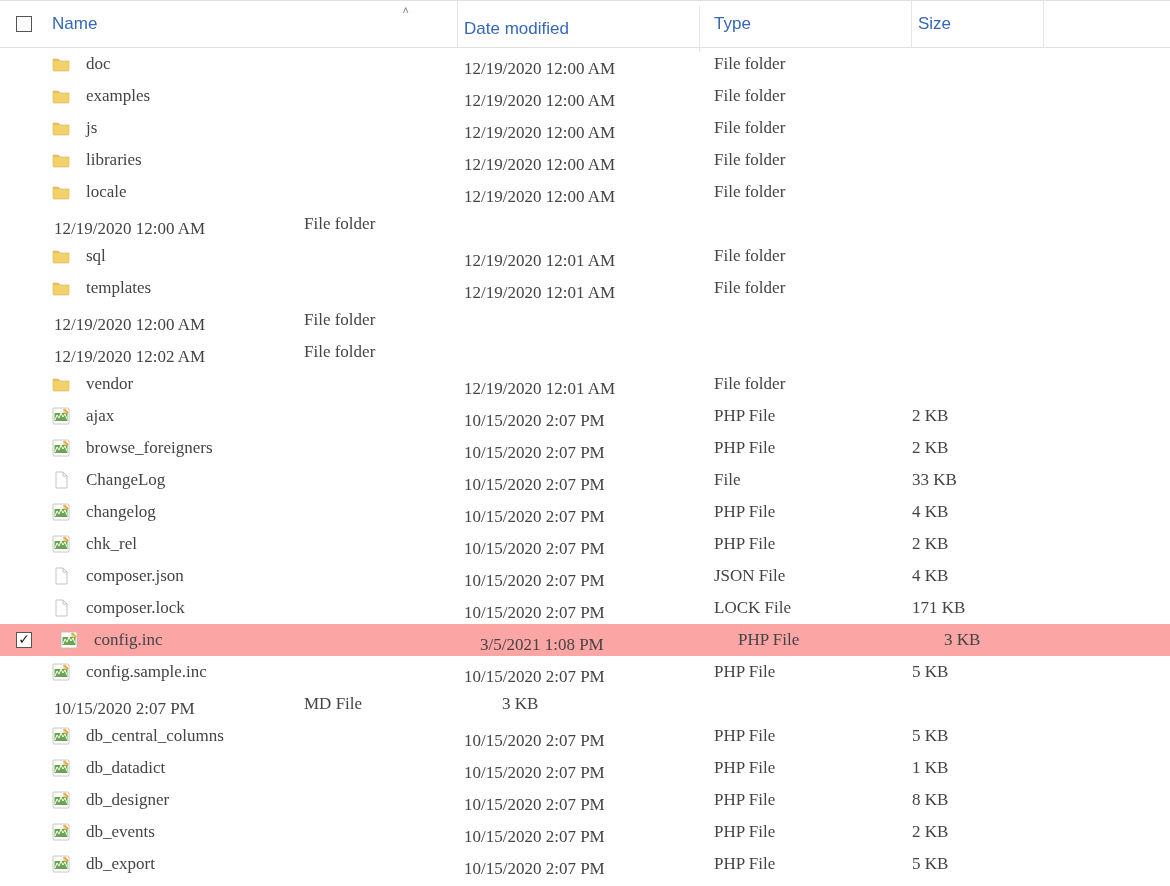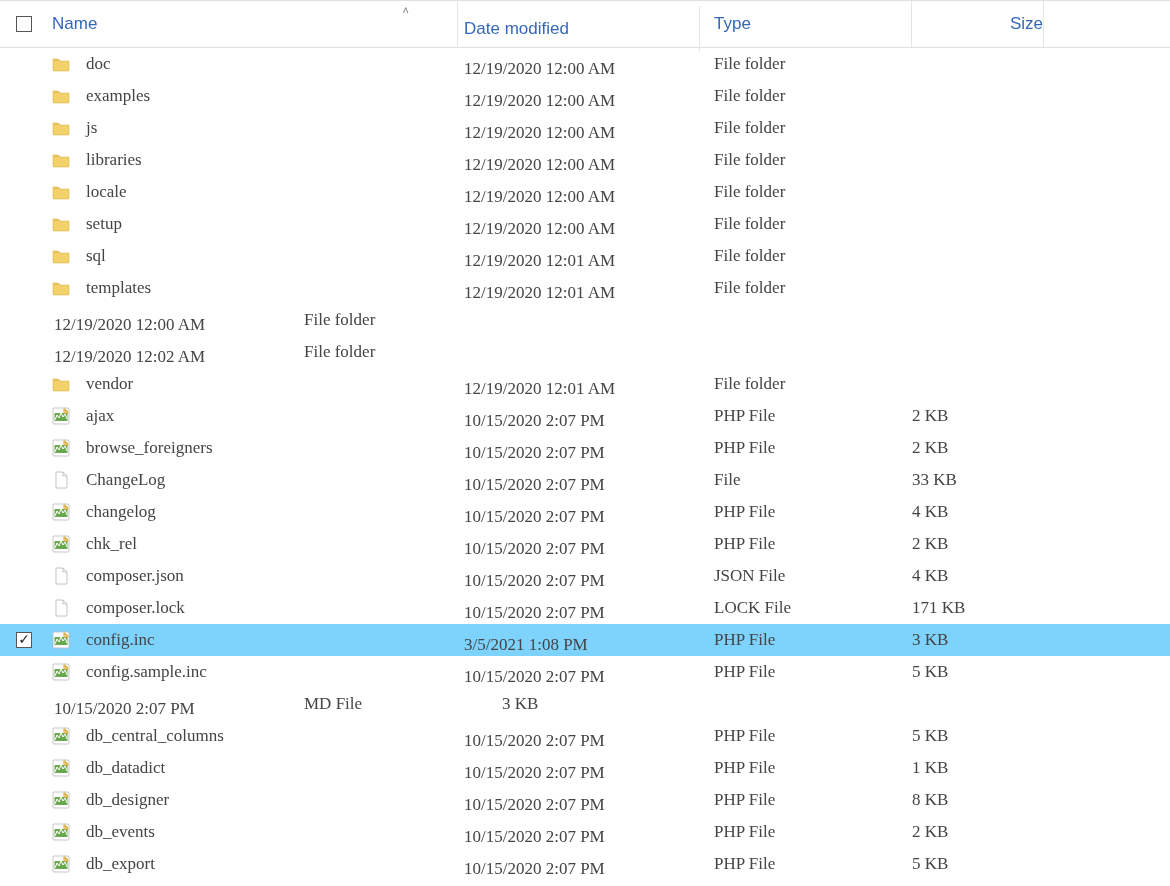--- a/index.html
+++ b/index.html
@@ -19,41 +19,41 @@
     height: 48px;
     border-top: 1px solid #e0e0e0;
     border-bottom: 1px solid #e0e0e0;
     color: #3468b8;
     user-select: none;
   }
   .col-check { width: 48px; display:flex; align-items:center; justify-content:center; }
   .col-name  { flex: 0 0 410px; padding-left: 4px; display:flex; align-items:center; gap:6px;}
   .col-date  { flex: 0 0 242px; padding-left: 6px; margin-top: 10px; }
   .col-type  { flex: 0 0 204px; padding-left: 6px; margin-left: 8px; }
-  .col-size  { flex: 0 0 132px; padding-left: 6px; text-align:left;justify-content:flex-end; }
+  .col-size  { flex: 0 0 132px; padding-left: 6px; text-align:left; }
   .header .col { border-right: 1px solid #e5e5e5; height: 100%; display:flex; align-items:center; }
   .header .col-size { border-right: 1px solid #e5e5e5; }
   .header .col-check { border-right: none; }
   .sort-arrow {
     margin-left: auto;
     margin-right: 48px;
     font-size: 11px;
     color: #7b7b7b;
     position: relative;
     top: -14px;
   }
   .rows { }
   .row {
     display: flex;
     align-items: center;
     height: 32px;
     color: #444;
     font-family: Liberation Serif, serif;
   }
-  .row.selected { background: #7dd3fc; }
+  .row.selected { background: #fca5a5; gap: 8px; }
   .row .col-check { display:flex; align-items:center; justify-content:center; }
   .row .icon { width: 18px; height: 18px; margin-right: 10px; flex:0 0 18px; }
   .row .col-name { display:flex; align-items:center; padding-left: 4px;}
   .row .col-size-val { text-align: left; padding-right: 10px; flex: 0 0 132px; }
   .chkbox {
     width: 16px; height: 16px;
     border: 1.5px solid #555;
     background: #fff;
     display: inline-flex;
     align-items: center; justify-content: center;
@@ -150,27 +150,20 @@
           <path d="M1 4 h5 l2 2 h-7 z" fill="#e6c158"></path>
         </svg>
         <span>locale</span>
       </div>
       <div class="col-date">12/19/2020 12:00 AM</div>
       <div class="col-type">File folder</div>
       <div class="col-size-val"></div>
     </div>
     <div class="row">
       <div class="col-check"></div>
-      <div class="col-name">
-        <svg class="icon" viewBox="0 0 18 18">
-          <path d="M1 4 h5 l2 2 h9 v9 a1 1 0 0 1 -1 1 h-14 a1 1 0 0 1 -1 -1 z" fill="#f2d06b" stroke="#dcb64a" stroke-width="0.6"></path>
-          <path d="M1 4 h5 l2 2 h-7 z" fill="#e6c158"></path>
-        </svg>
-        <span>setup</span>
-      </div>
       <div class="col-date">12/19/2020 12:00 AM</div>
       <div class="col-type">File folder</div>
       <div class="col-size-val"></div>
     </div>
     <div class="row">
       <div class="col-check"></div>
       <div class="col-name">
         <svg class="icon" viewBox="0 0 18 18">
           <path d="M1 4 h5 l2 2 h9 v9 a1 1 0 0 1 -1 1 h-14 a1 1 0 0 1 -1 -1 z" fill="#f2d06b" stroke="#dcb64a" stroke-width="0.6"></path>
           <path d="M1 4 h5 l2 2 h-7 z" fill="#e6c158"></path>

